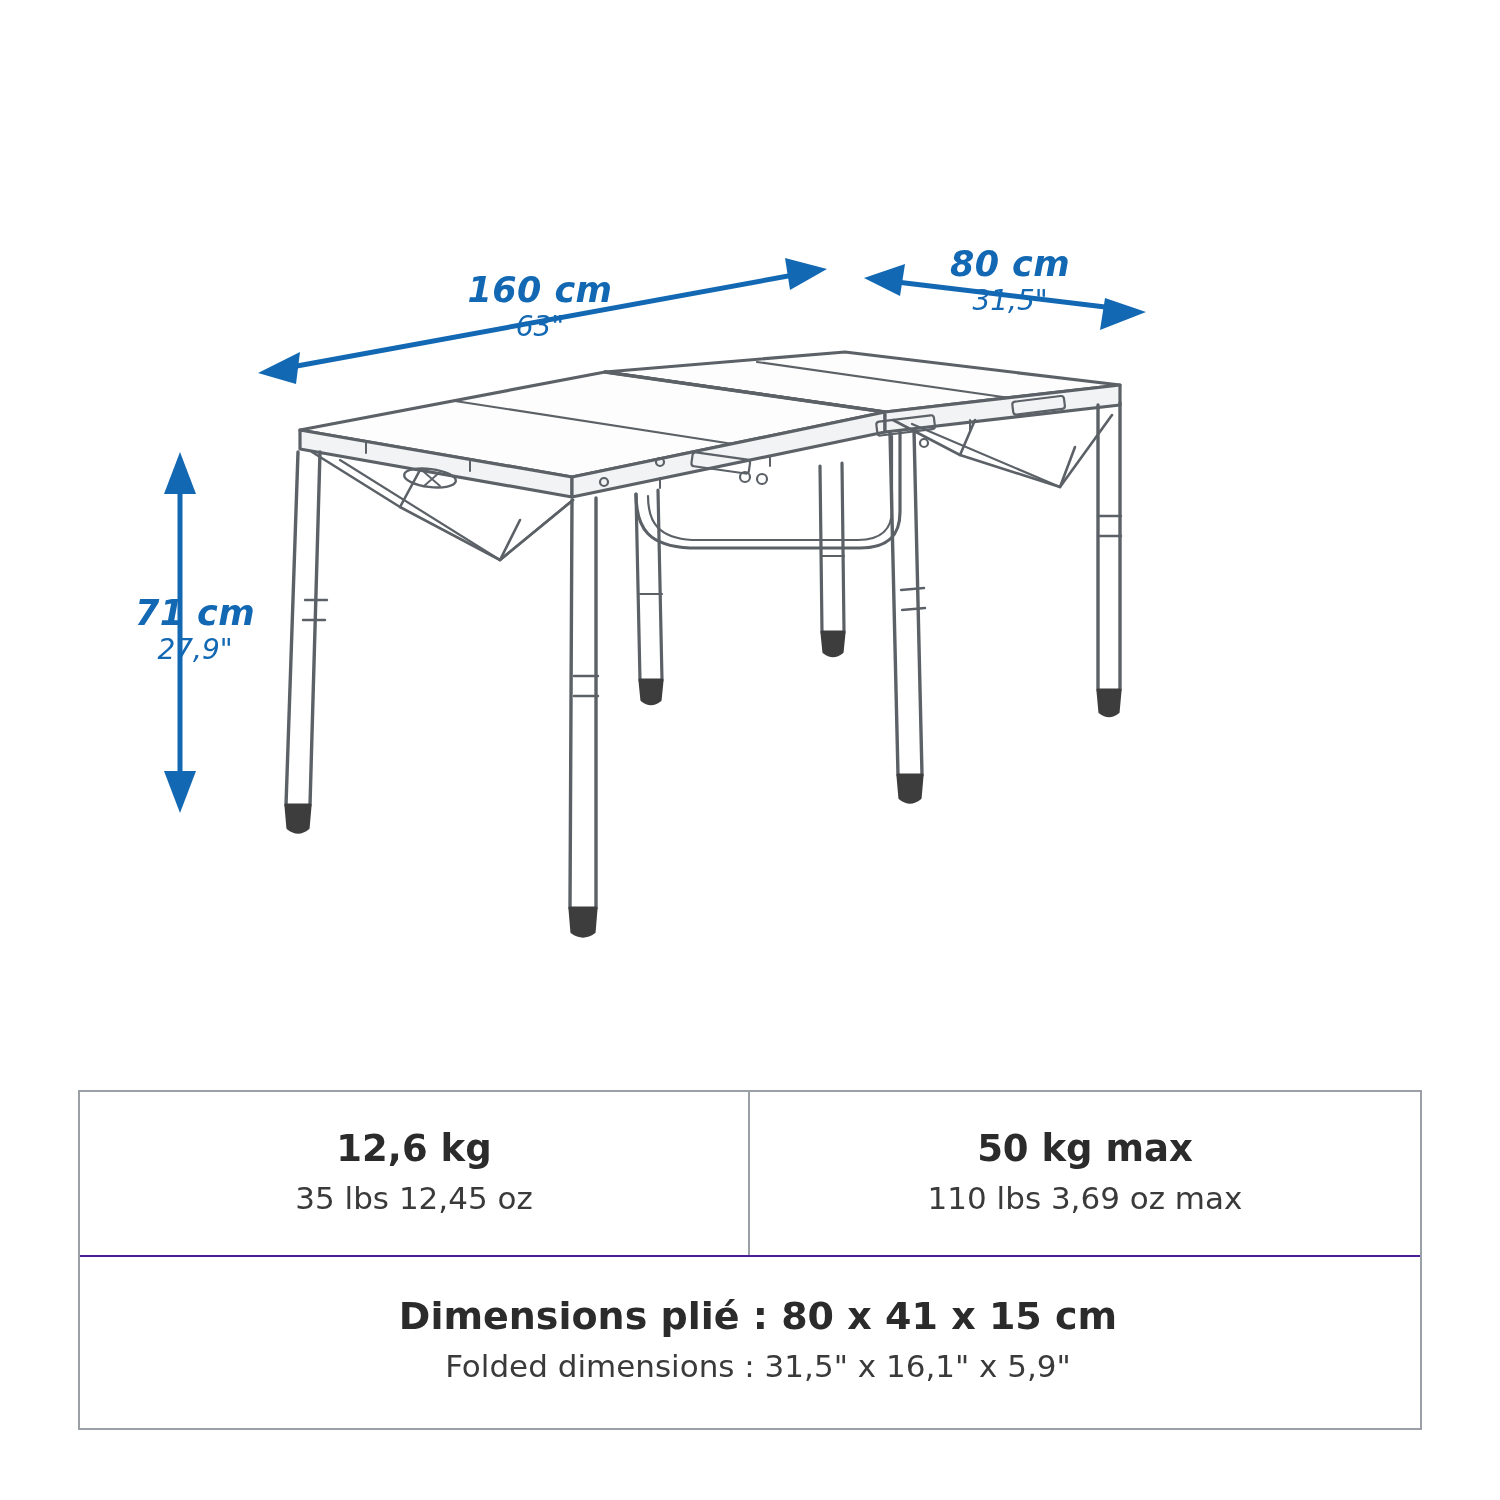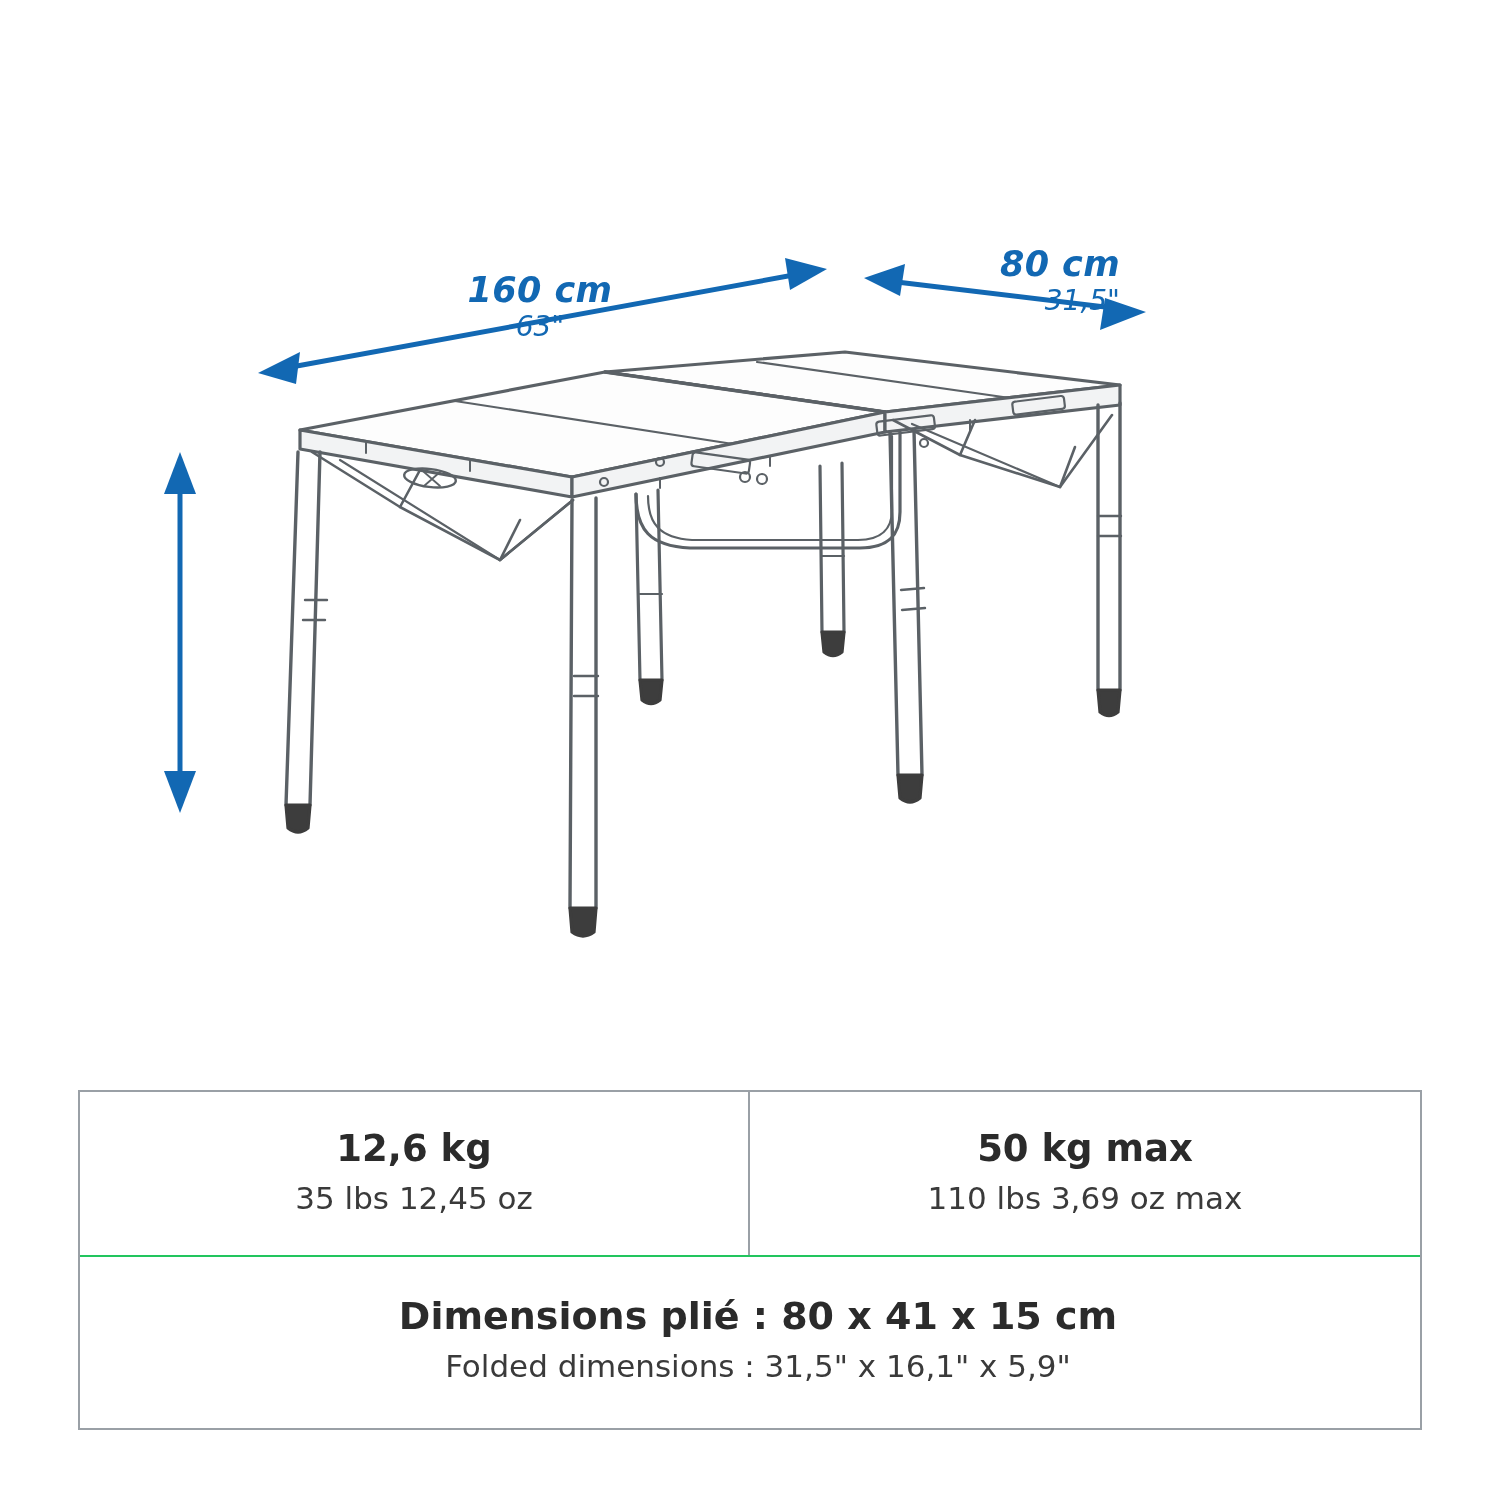--- a/index.html
+++ b/index.html
@@ -44,38 +44,38 @@
     letter-spacing: 0.4px;
     white-space: nowrap;
   }
   .dim-label .in {
     font-size: 28px;
     white-space: nowrap;
     margin-top: 3px;
   }
 
   #label-160 { left: 430px; top: 272px; width: 220px; }
-  #label-80  { left: 900px; top: 246px; width: 220px; text-align: right; }
+  #label-80  { left: 900px; top: 246px; width: 220px; }
   #label-71  { left: 95px;  top: 595px; width: 200px; }
 
   
   .spec-table {
     position: absolute;
     left: 78px;
     top: 1090px;
     width: 1344px;
     border: 2px solid #9aa0a6;
     box-sizing: border-box;
   }
   .spec-row {
     display: flex;
     width: 100%;
   }
   .spec-row.top {
-    border-bottom: 2px solid #22c55e;
+    border-bottom: 2px solid #4c1d95;
   }
   .spec-cell {
     flex: 1 1 50%;
     box-sizing: border-box;
     padding: 34px 0 36px 0;
     text-align: center;
   }
   .spec-cell.left-cell {
     border-right: 2px solid #9aa0a6;
   }
@@ -207,20 +207,24 @@
     <div class="dim-label" id="label-160">
       <div class="cm">160 cm</div>
       <div class="in">63"</div>
     </div>
 
     <div class="dim-label" id="label-80">
       <div class="cm">80 cm</div>
       <div class="in">31,5"</div>
     </div>
 
+    <div class="dim-label" id="label-71">
+      <div class="cm">71 cm</div>
+      <div class="in">27,9"</div>
+    </div>
   </div>
 
   <div class="spec-table">
     <div class="spec-row top">
       <div class="spec-cell left-cell">
         <div class="primary">12,6 kg</div>
         <div class="secondary">35 lbs 12,45 oz</div>
       </div>
       <div class="spec-cell">
         <div class="primary">50 kg max</div>

